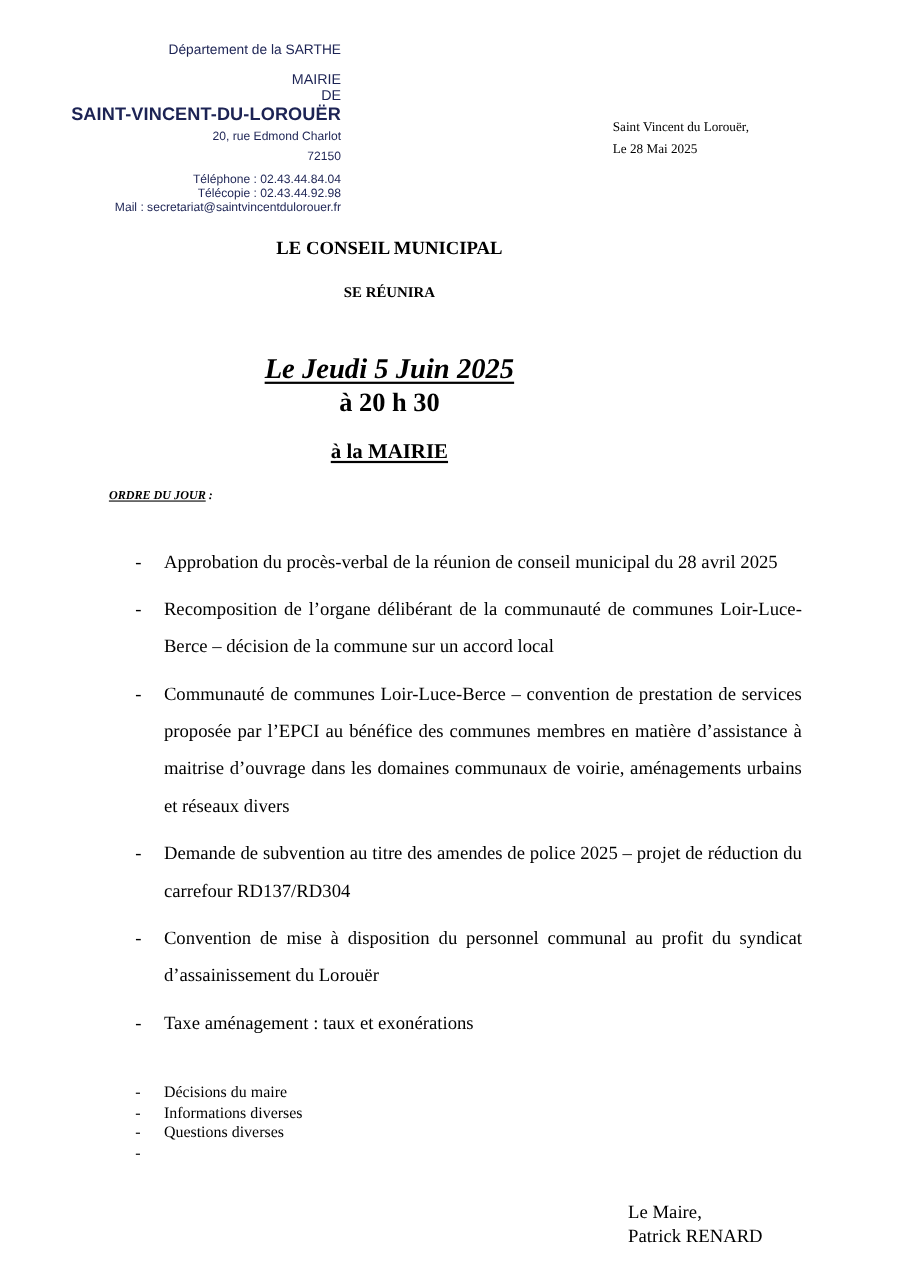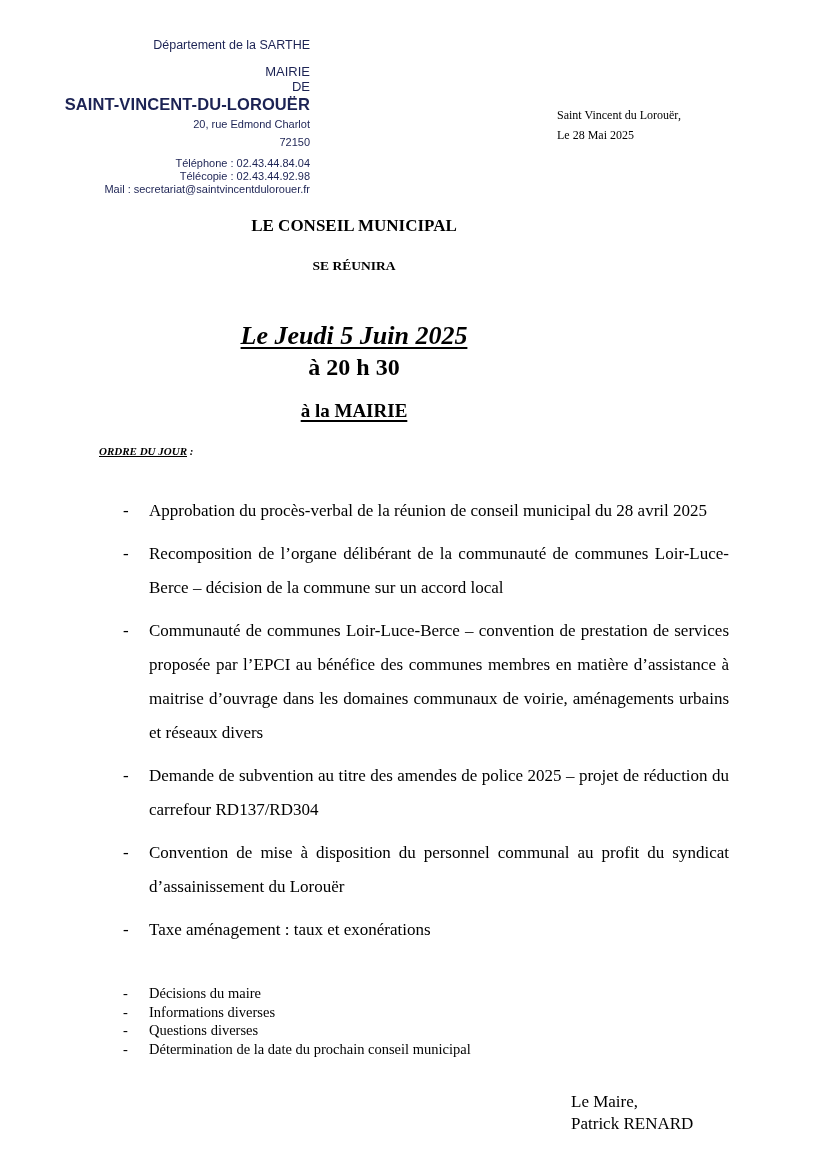--- a/index.html
+++ b/index.html
@@ -72,19 +72,19 @@
   <li><span class="dash">-</span><span>Communauté de communes Loir-Luce-Berce – convention de prestation de services proposée par l’EPCI au bénéfice des communes membres en matière d’assistance à maitrise d’ouvrage dans les domaines communaux de voirie, aménagements urbains et réseaux divers</span></li>
   <li><span class="dash">-</span><span>Demande de subvention au titre des amendes de police 2025 – projet de réduction du carrefour RD137/RD304</span></li>
   <li><span class="dash">-</span><span>Convention de mise à disposition du personnel communal au profit du syndicat d’assainissement du Lorouër</span></li>
   <li><span class="dash">-</span><span>Taxe aménagement : taux et exonérations</span></li>
 </ul>
 
 <ul class="agenda-small serif">
   <li><span class="dash">-</span><span>Décisions du maire</span></li>
   <li><span class="dash">-</span><span>Informations diverses</span></li>
   <li><span class="dash">-</span><span>Questions diverses</span></li>
-  <li><span class="dash">-</span><span>Détermination de la date du prochain conseil municipal</span></li>
+  <li><span class="dash">-</span></li>
 </ul>
 
 <div class="signature serif">
   <div>Le Maire,</div>
   <div>Patrick RENARD</div>
 </div>
 
 </body></html>

